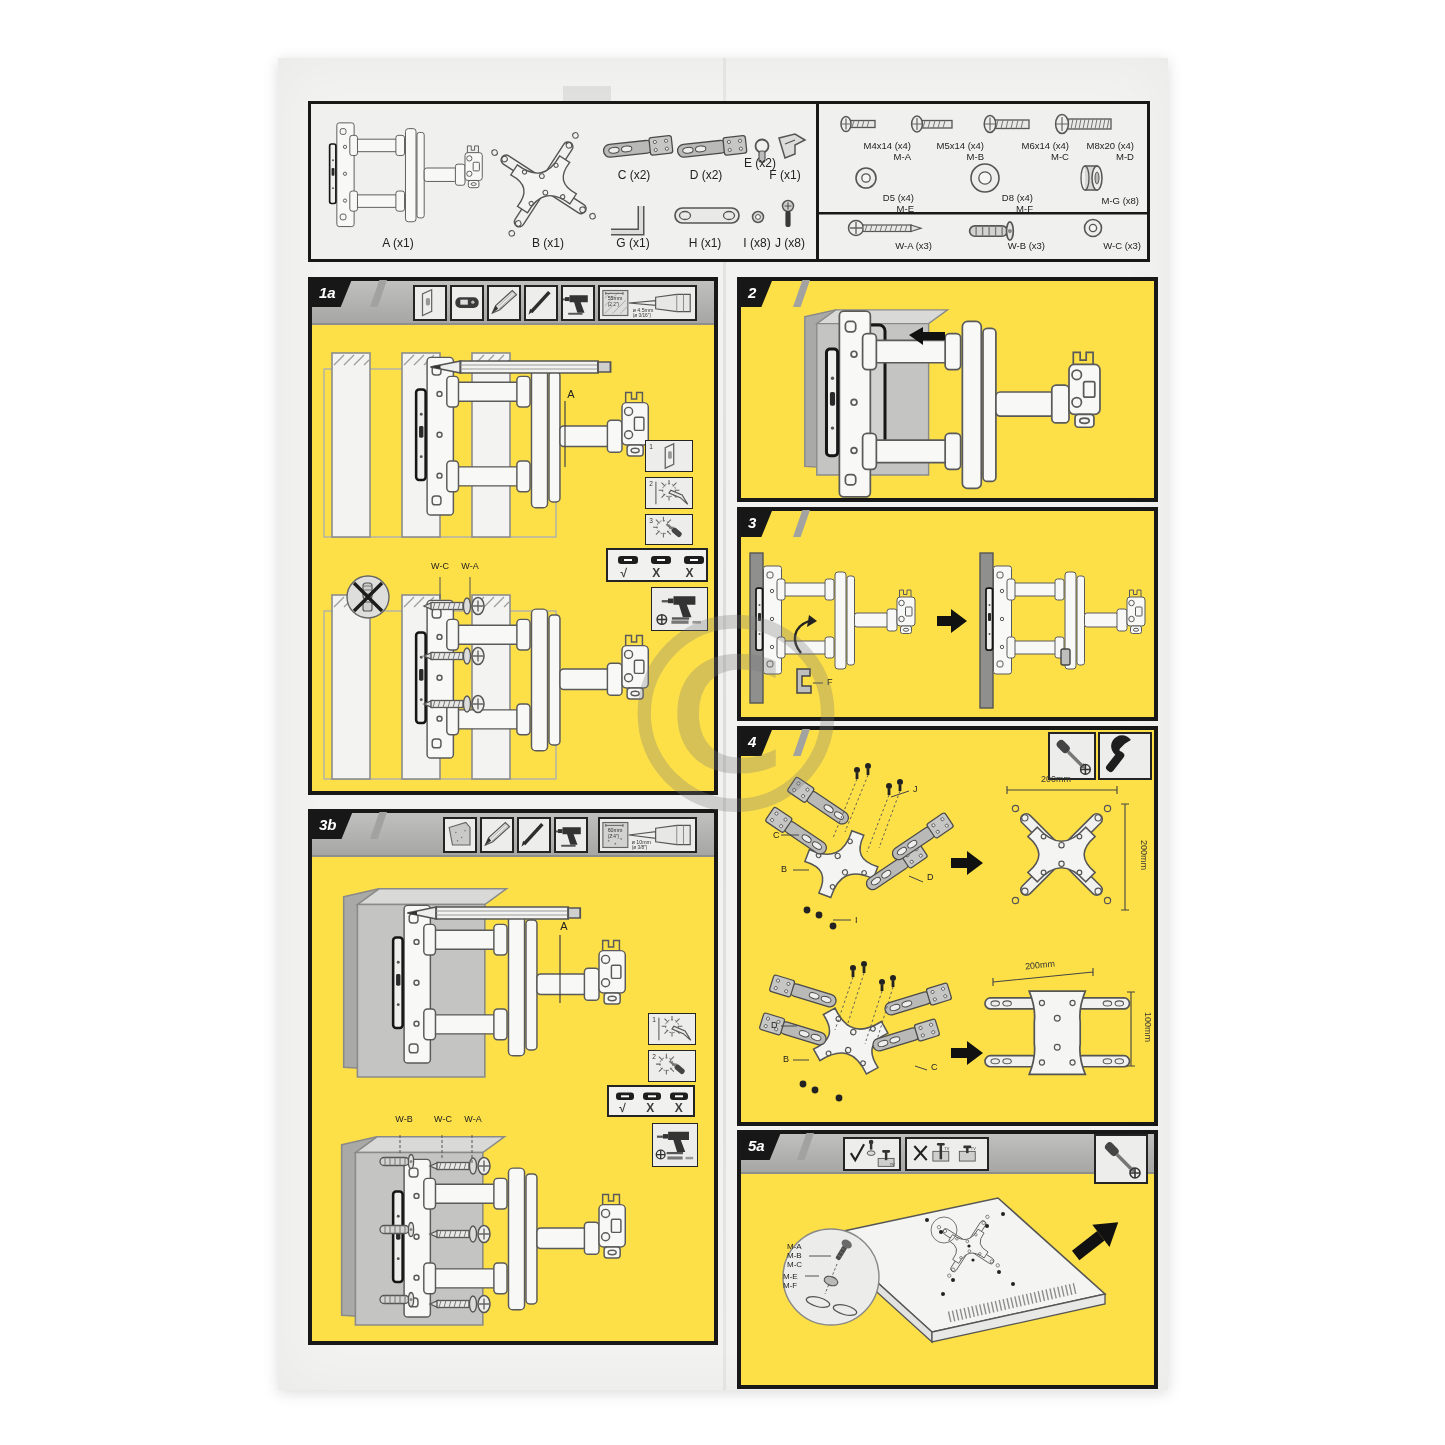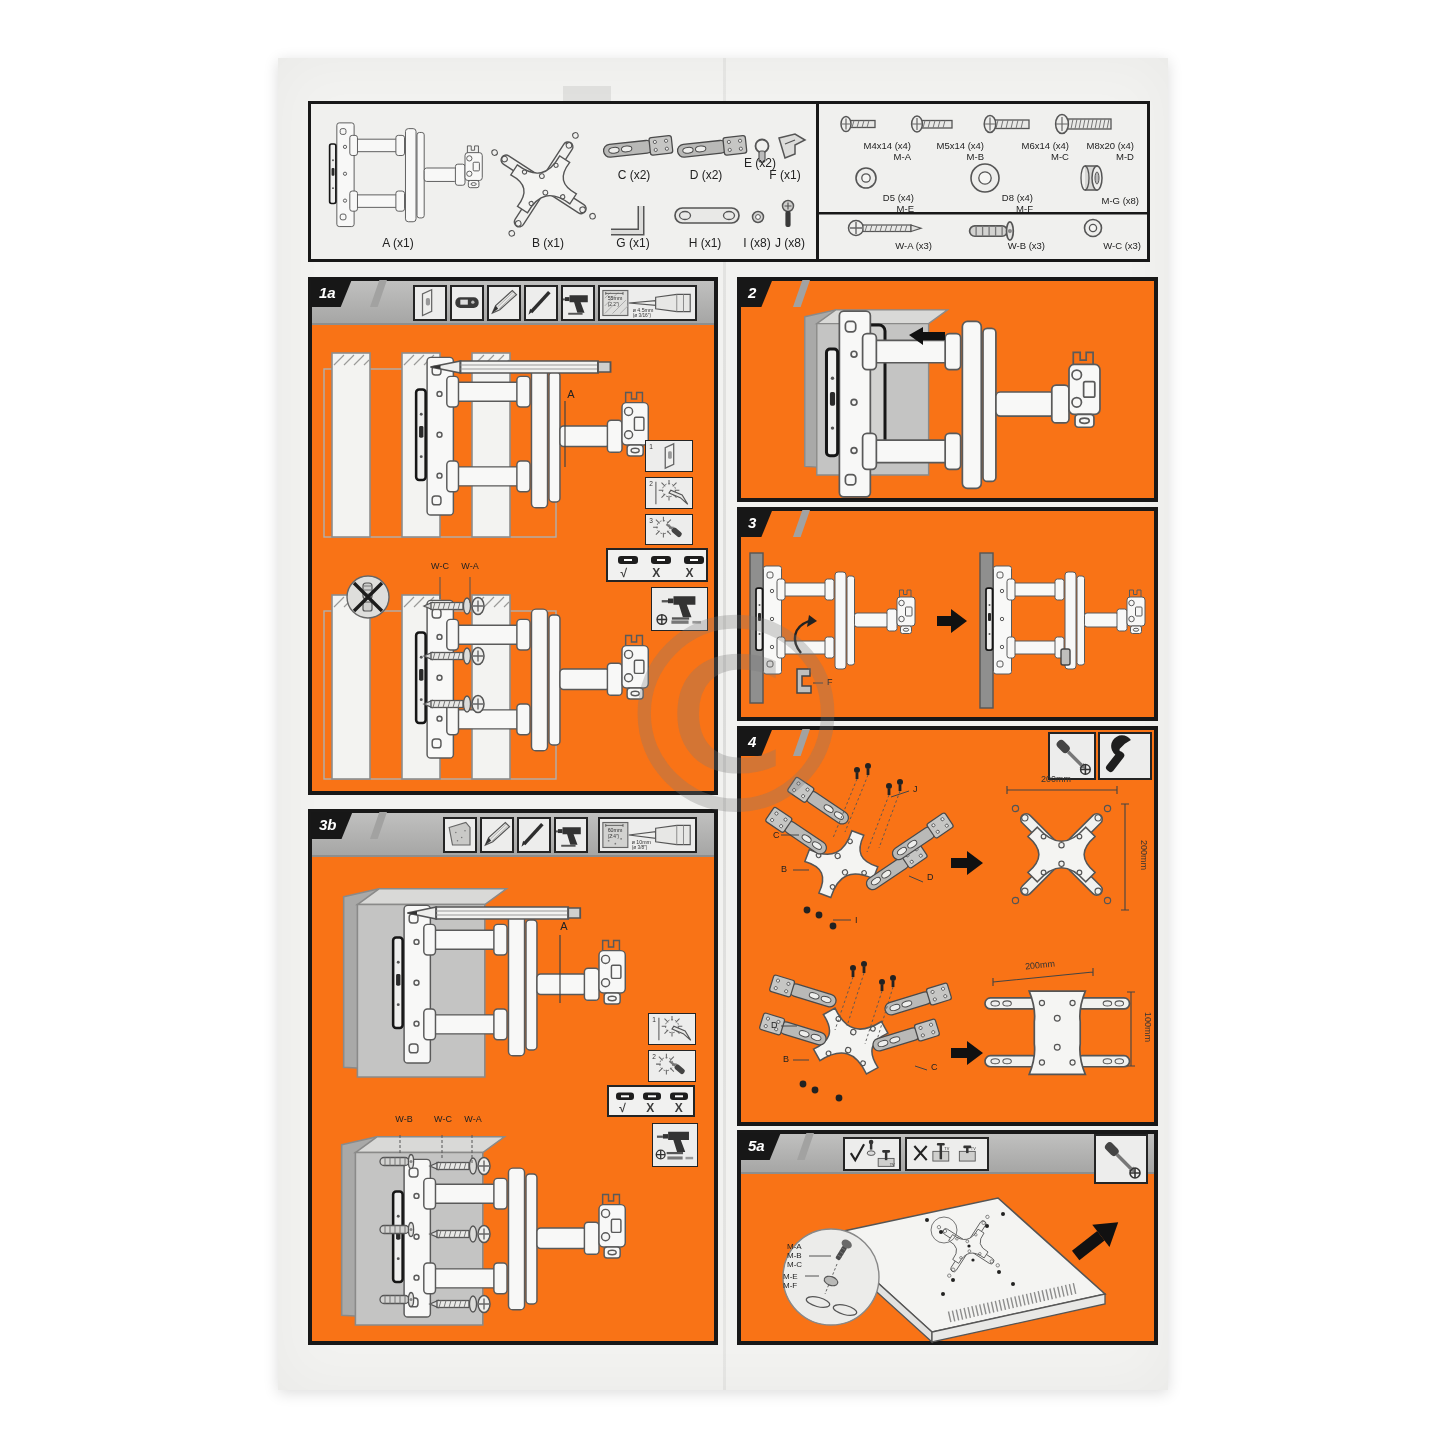--- a/index.html
+++ b/index.html
@@ -10,21 +10,21 @@
         background:linear-gradient(180deg,rgba(0,0,0,.05),rgba(0,0,0,.09),rgba(0,0,0,.05))}
   
   .ghost-title{position:absolute;left:40px;top:40px;width:310px;text-align:center;font-weight:bold;
         font-size:34px;letter-spacing:1px;color:rgba(150,150,150,.38);transform:scaleX(-1);pointer-events:none}
   .ghost-sub{position:absolute;left:90px;top:84px;width:220px;text-align:center;font-weight:bold;
         font-size:13px;color:rgba(155,155,155,.28);transform:scaleX(-1);pointer-events:none}
   .ghost-block{position:absolute;background:rgba(130,130,130,.16);pointer-events:none}
   .wm{position:absolute;left:318px;top:520px;width:280px;height:280px;line-height:280px;text-align:center;
       font-family:"DejaVu Sans",sans-serif;font-size:272px;color:rgba(122,122,122,.30);z-index:50;pointer-events:none}
   
-  .panel{position:absolute;border:4px solid #181818;background:#f97316}
+  .panel{position:absolute;border:4px solid #181818;background:#fde047}
   .tab{position:absolute;left:-1px;top:-1px;height:27px;background:#171717;color:#fff;font-weight:bold;
        font-style:italic;font-size:15px;padding:4px 16px 0 8px;z-index:6;
        clip-path:polygon(0 0,100% 0,calc(100% - 11px) 100%,0 100%)}
   .tslash{position:absolute;top:-1px;width:17px;height:27px;background:#a2a2a1;z-index:5;
        clip-path:polygon(55% 0,100% 0,45% 100%,0 100%)}
   .hstrip{position:absolute;left:0;top:0;right:0;height:44px;background:linear-gradient(#c0c0bf,#a6a6a5);
        border-bottom:2px solid #8e8e8d;z-index:2}
   .ibox{position:absolute;border:2px solid #242424;background:#ededec;z-index:4}
   .ibox svg{display:block;width:100%;height:100%}
   .art{position:absolute;overflow:visible;z-index:3}
@@ -784,21 +784,21 @@
     <div class="lab s9" style="left:114px;top:185px;transform:none">I</div>
     <div class="dim" style="left:300px;top:44px">200mm</div>
     <div class="dim" style="left:388px;top:120px;transform:rotate(90deg)">200mm</div>
     <div class="lab s9" style="left:30px;top:290px;transform:none">D</div>
     <div class="lab s9" style="left:42px;top:324px;transform:none">B</div>
     <div class="lab s9" style="left:190px;top:332px;transform:none">C</div>
     <div class="dim" style="left:284px;top:230px;transform:rotate(-6deg)">200mm</div>
     <div class="dim" style="left:392px;top:292px;transform:rotate(90deg)">100mm</div>
   </section>
 
-  <section class="panel" style="left:459px;top:1072px;width:421px;height:215px">
+  <section class="panel" style="left:459px;top:1072px;width:421px;height:259px">
     <div class="hstrip" style="height:40px"></div>
     <div class="tab">5a</div>
     <div class="tslash" style="left:56px"></div>
 
     <div class="ibox" style="left:102px;top:3px;width:58px;height:34px">
       <svg viewBox="0 0 58 34" style="overflow:visible">
         <path d="M5,16 l5,8 L20,6" stroke="#222" stroke-width="2.4" fill="none"></path>
         <rect x="26.6" y="4" width="2.8" height="8" fill="#333"></rect>
           <circle cx="28" cy="3.5" r="2.6" fill="#333"></circle>
         <ellipse cx="28" cy="16" rx="4.5" ry="2.6" fill="#ddd" stroke="#444" stroke-width="1"></ellipse>

